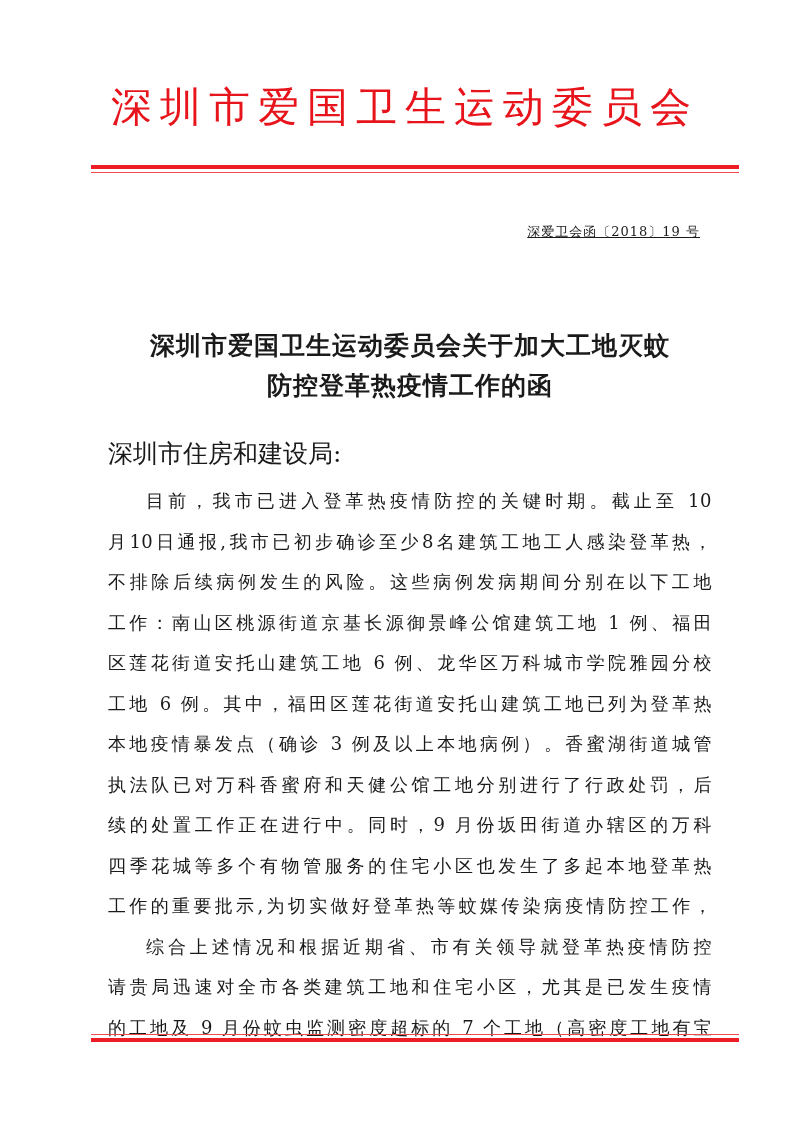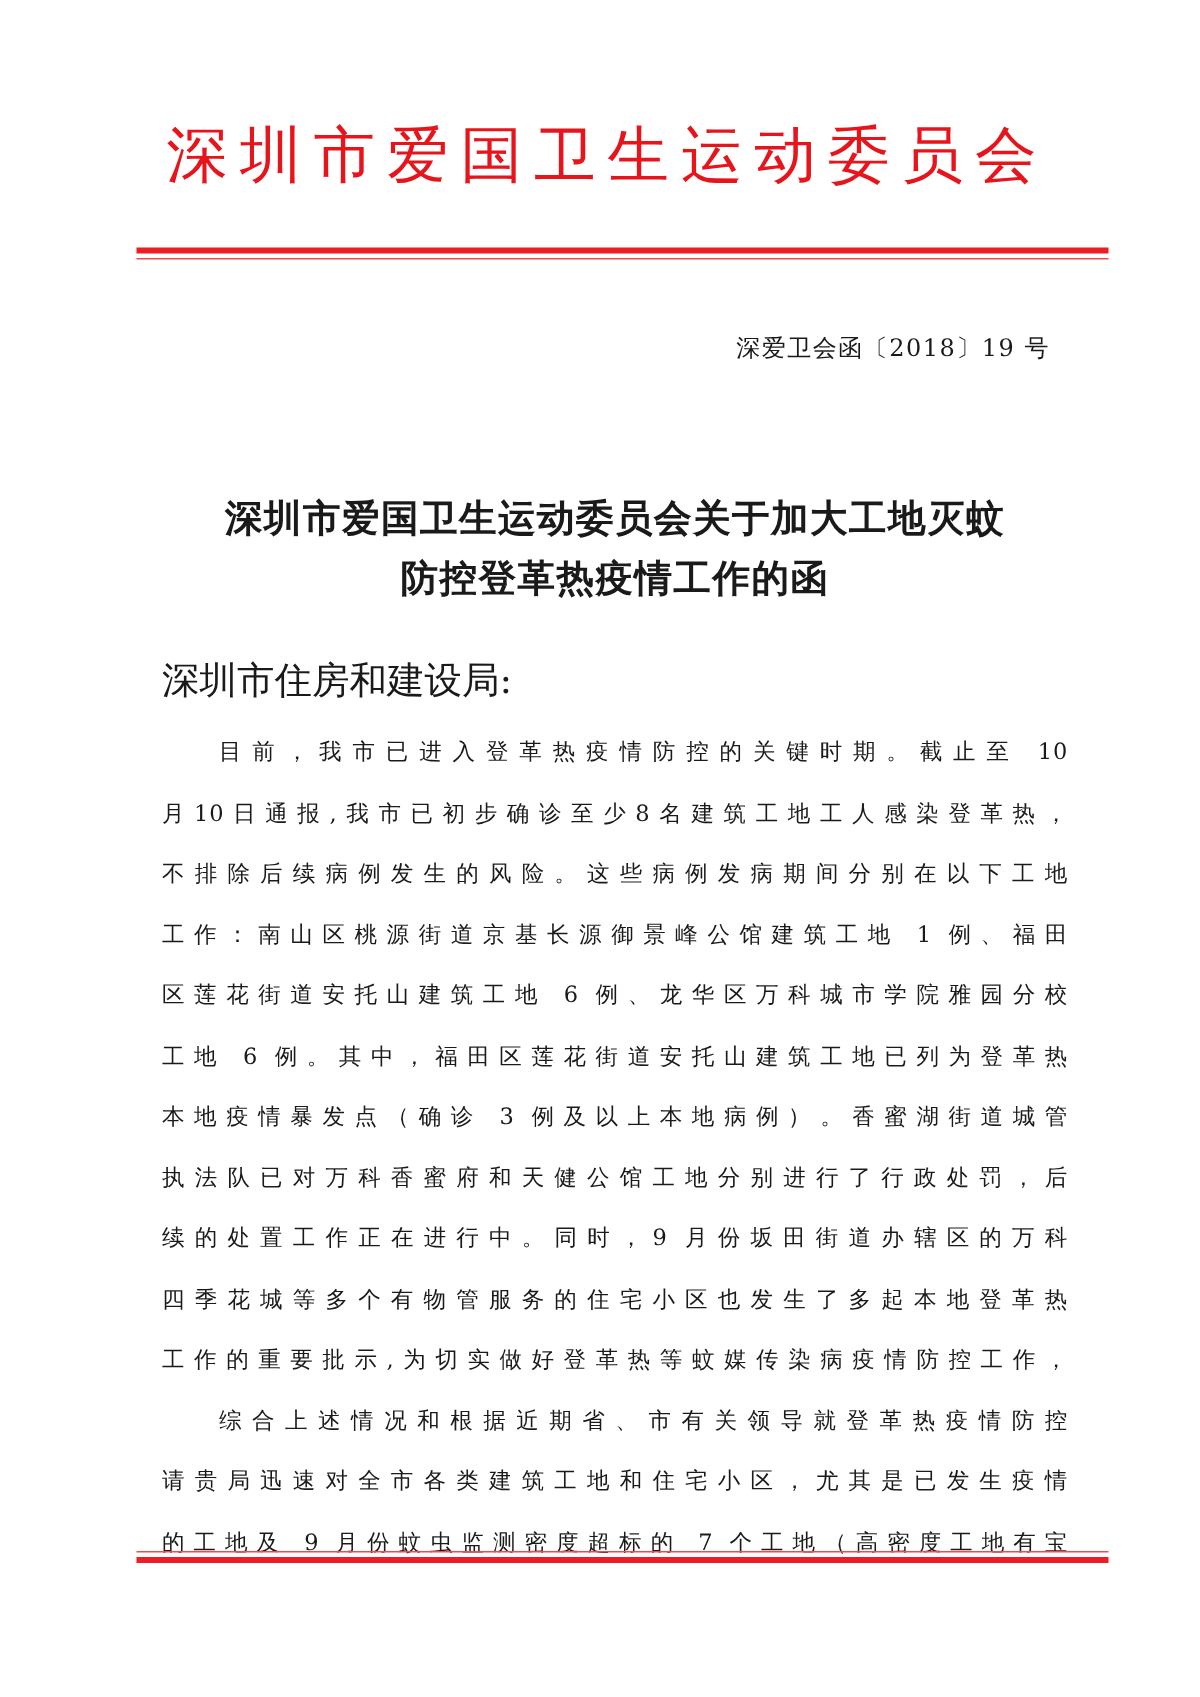--- a/index.html
+++ b/index.html
@@ -15,21 +15,21 @@
       font-family: "DejaVu Serif", "Liberation Serif", serif;
       color: #1a1a1a;
     }
     .masthead {
       position: absolute;
       left: 100px;
       top: 82px;
       width: 610px;
       text-align: center;
       color: #e8141c;
-      font-family: Liberation Mono, monospace;
+      font-family: Liberation Sans, sans-serif;
       font-size: 41px;
       letter-spacing: 8px;
       line-height: 50px;
       white-space: nowrap;
     }
     .rule {
       position: absolute;
       left: 91px;
       width: 648px;
       background: #ee1c25;
@@ -38,24 +38,25 @@
     .rule.thin { height: 1px; background: #f04a50; }
     .rule-top-thick { top: 165px; }
     .rule-top-thin { top: 172px; }
     .rule-bot-thin { top: 1034px; }
     .rule-bot-thick { top: 1038px; }
 
     .doc-number {
       position: absolute;
       right: 100px;
       top: 220px;
-      font-size: 16px;
+      font-size: 13px;
       line-height: 24px;
       white-space: nowrap;
       letter-spacing: 1px;
+      text-decoration: underline;
     }
     .doc-title {
       position: absolute;
       left: 100px;
       top: 326px;
       width: 620px;
       text-align: center;
       font-size: 25px;
       font-weight: bold;
       line-height: 40px;
@@ -72,21 +73,21 @@
     }
     .body-lines {
       position: absolute;
       left: 108px;
       top: 481px;
       width: 604px;
     }
     .line {
       height: 40.5px;
       line-height: 40px;
-      font-size: 15px;
+      font-size: 18px;
       white-space: nowrap;
       text-align: justify;
       text-align-last: justify;
       letter-spacing: 0.5px;
     }
     .line.indent { padding-left: 38px; }
     .line.last { text-align-last: left; }
   </style>
 </head>
 <body>

